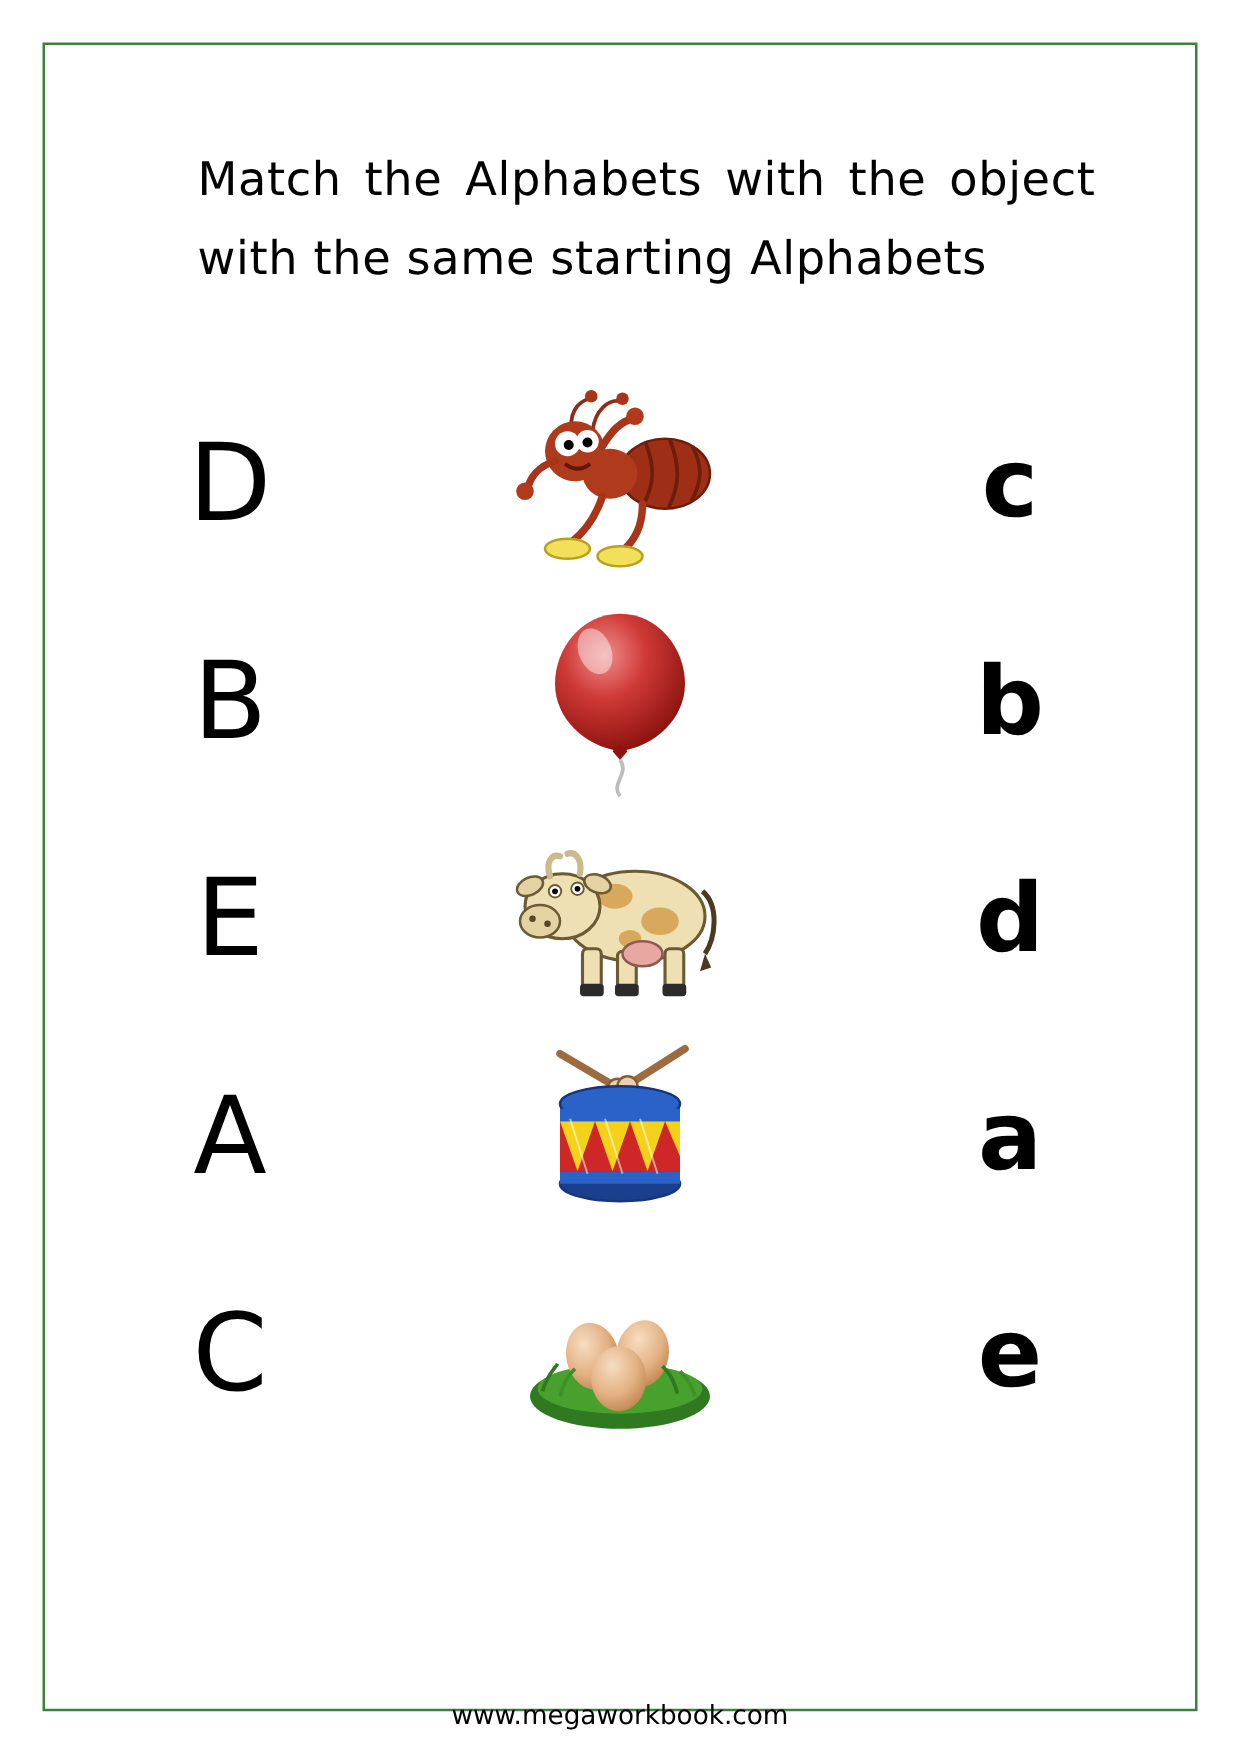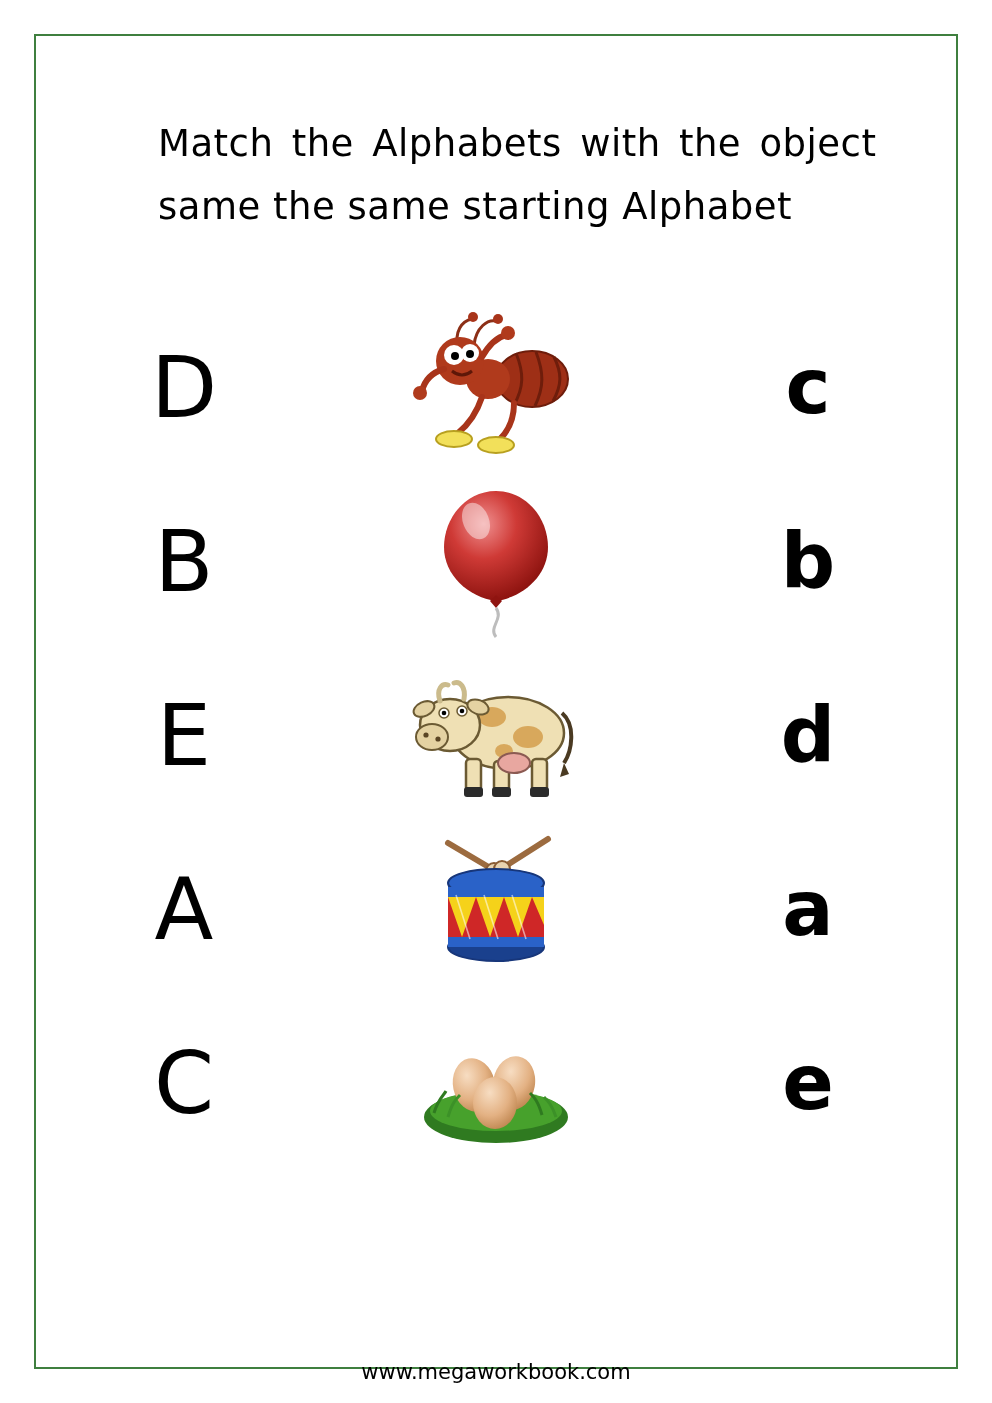--- a/index.html
+++ b/index.html
@@ -118,21 +118,21 @@
   svg { display: block; }
 </style>
 </head>
 <body>
 
 <div class="sheet">
   <div class="page-border"></div>
 
   <div class="title-block">
     <div class="title-line line1">Match the Alphabets with the object</div>
-    <div class="title-line line2">same the same starting Alphabet</div>
+    <div class="title-line line2">with the same starting Alphabets</div>
   </div>
 
   <div class="rows">
 
     <div class="row">
       <div class="col-left">
         <span class="cap-letter">D</span>
       </div>
       <div class="col-mid">
         <div class="pic">

